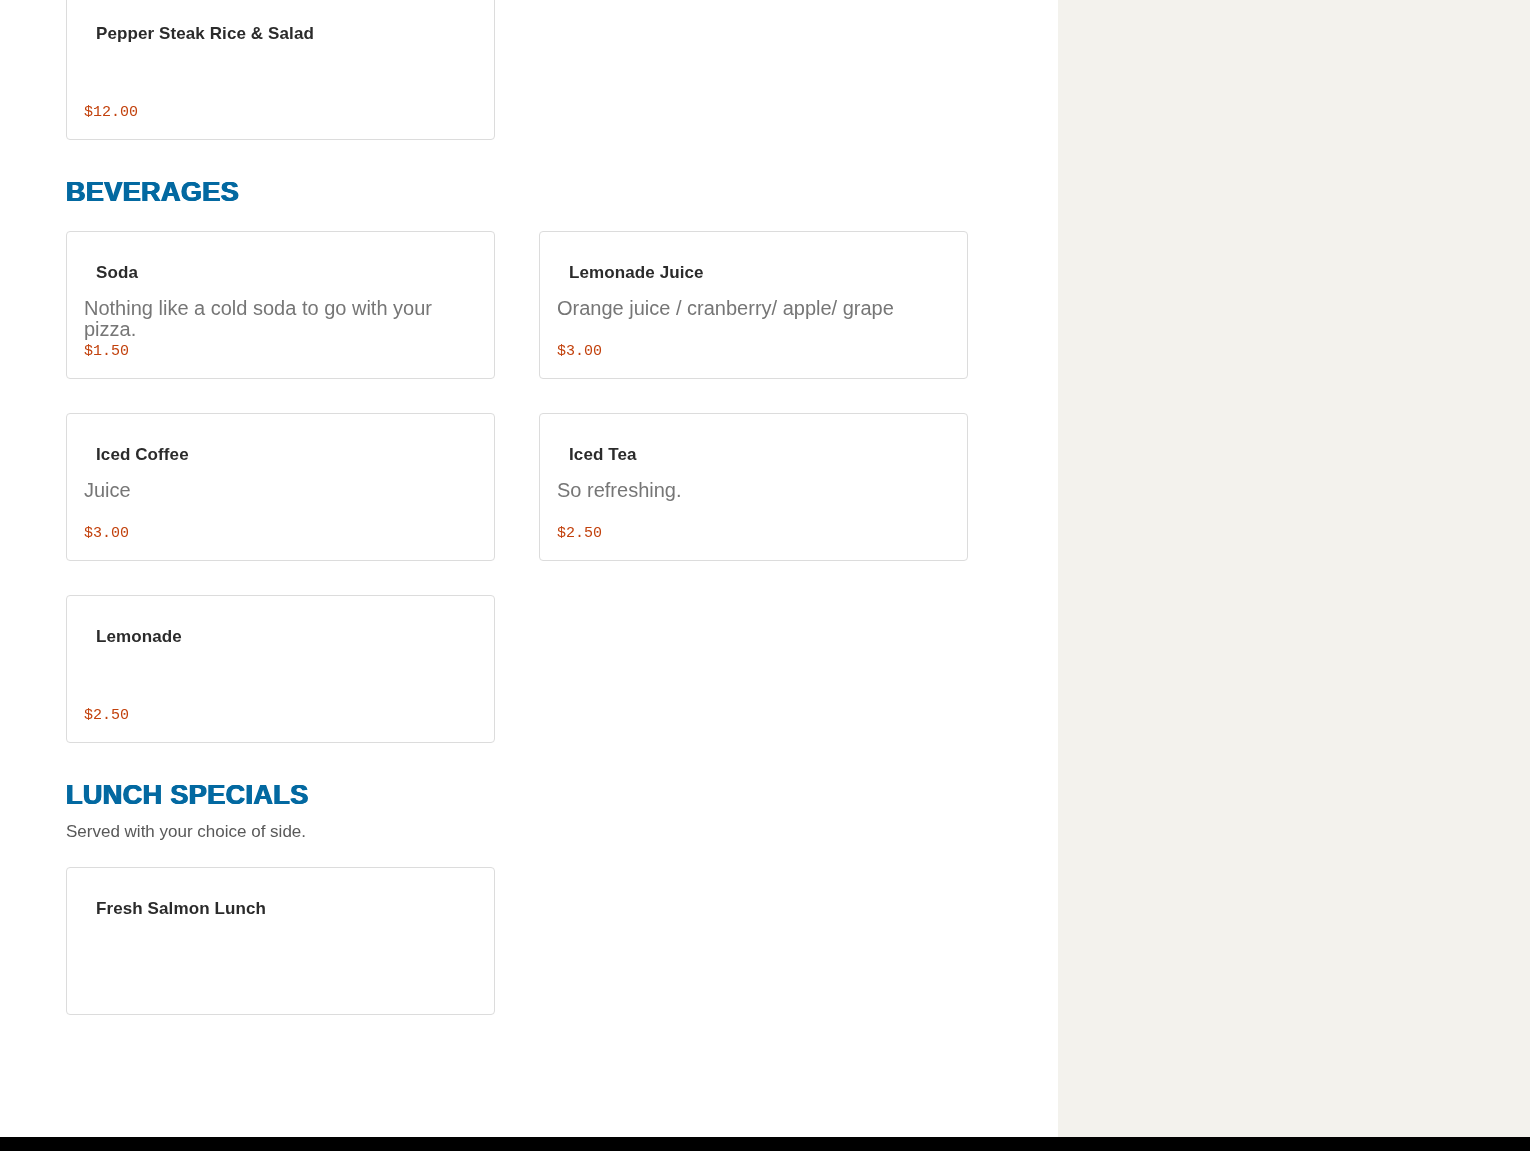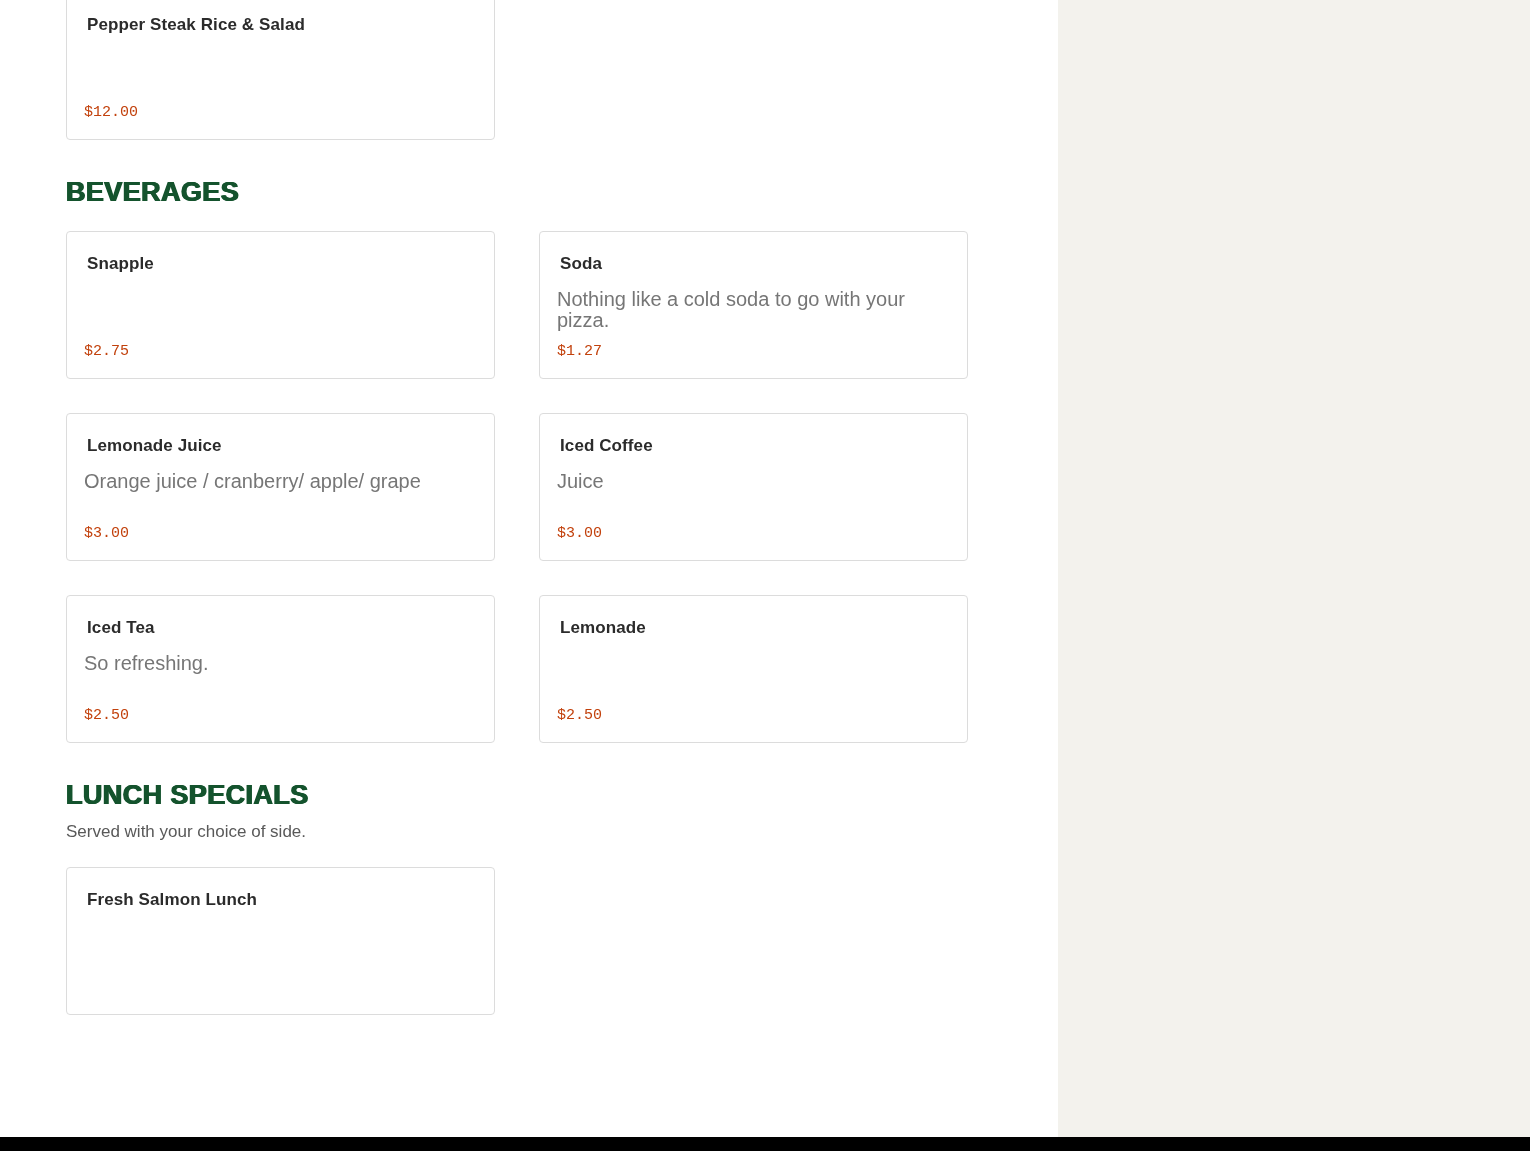--- a/index.html
+++ b/index.html
@@ -46,21 +46,21 @@
     z-index: 20;
   }
 
   
   .section-title {
     margin: 38px 0 0 0;
     font-size: 27px;
     line-height: 28px;
     font-weight: 900;
     letter-spacing: 0.4px;
-    color: #14532d;
+    color: #0369a1;
     text-transform: uppercase;
     
     text-shadow: 0.7px 0 0 currentColor, -0.7px 0 0 currentColor;
   }
   .section-subtitle {
     margin: 13px 0 8px 0;
     font-size: 17px;
     line-height: 20px;
     color: #595959;
   }
@@ -82,21 +82,21 @@
     background: #ffffff;
     border: 1px solid #dcdcdc;
     border-radius: 4px;
     padding: 18px 18px 17px 17px;
     display: flex;
     flex-direction: column;
     justify-content: space-between;
     cursor: pointer;
   }
   .item-name {
-    margin: 3px;
+    margin: 12px;
     font-size: 17px;
     line-height: 22px;
     font-weight: 700;
     color: #2b2b2b;
     letter-spacing: 0.1px;
   }
   .item-desc {
     margin: 14px 0 0 0;
     font-size: 20px;
     line-height: 21px;
@@ -127,31 +127,24 @@
 
     </div>
     <div class="item-price">$12.00</div>
   </article>
       <section class="menu-section">
     <h2 class="section-title">BEVERAGES</h2>
 
     <div class="grid">
           <article class="menu-card">
     <div class="card-top">
-      <h3 class="item-name">Snapple</h3>
-
-    </div>
-    <div class="item-price">$2.75</div>
-  </article>
-          <article class="menu-card">
-    <div class="card-top">
       <h3 class="item-name">Soda</h3>
       <p class="item-desc">Nothing like a cold soda to go with your pizza.</p>
     </div>
-    <div class="item-price">$1.27</div>
+    <div class="item-price">$1.50</div>
   </article>
           <article class="menu-card">
     <div class="card-top">
       <h3 class="item-name">Lemonade Juice</h3>
       <p class="item-desc">Orange juice / cranberry/ apple/ grape</p>
     </div>
     <div class="item-price">$3.00</div>
   </article>
           <article class="menu-card">
     <div class="card-top">

